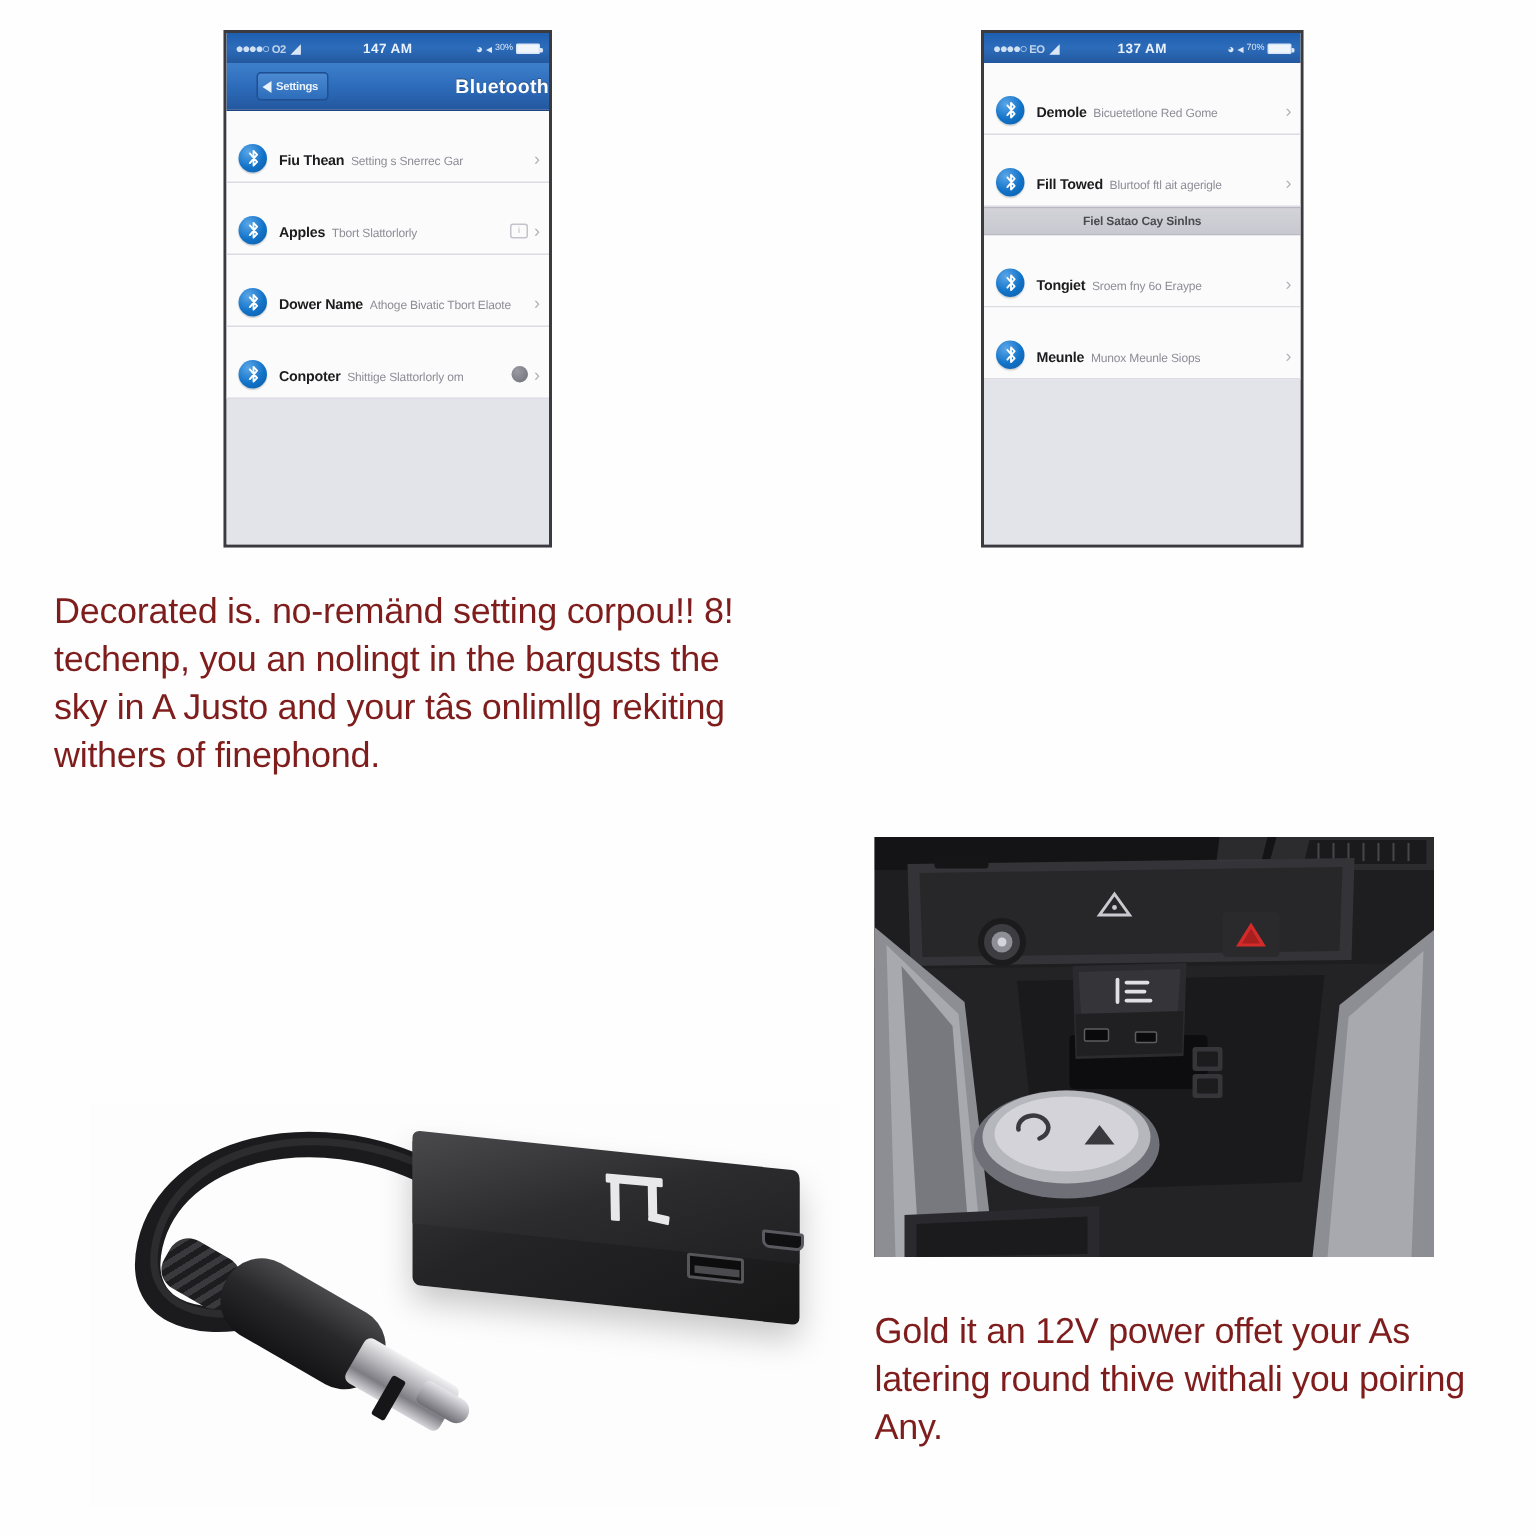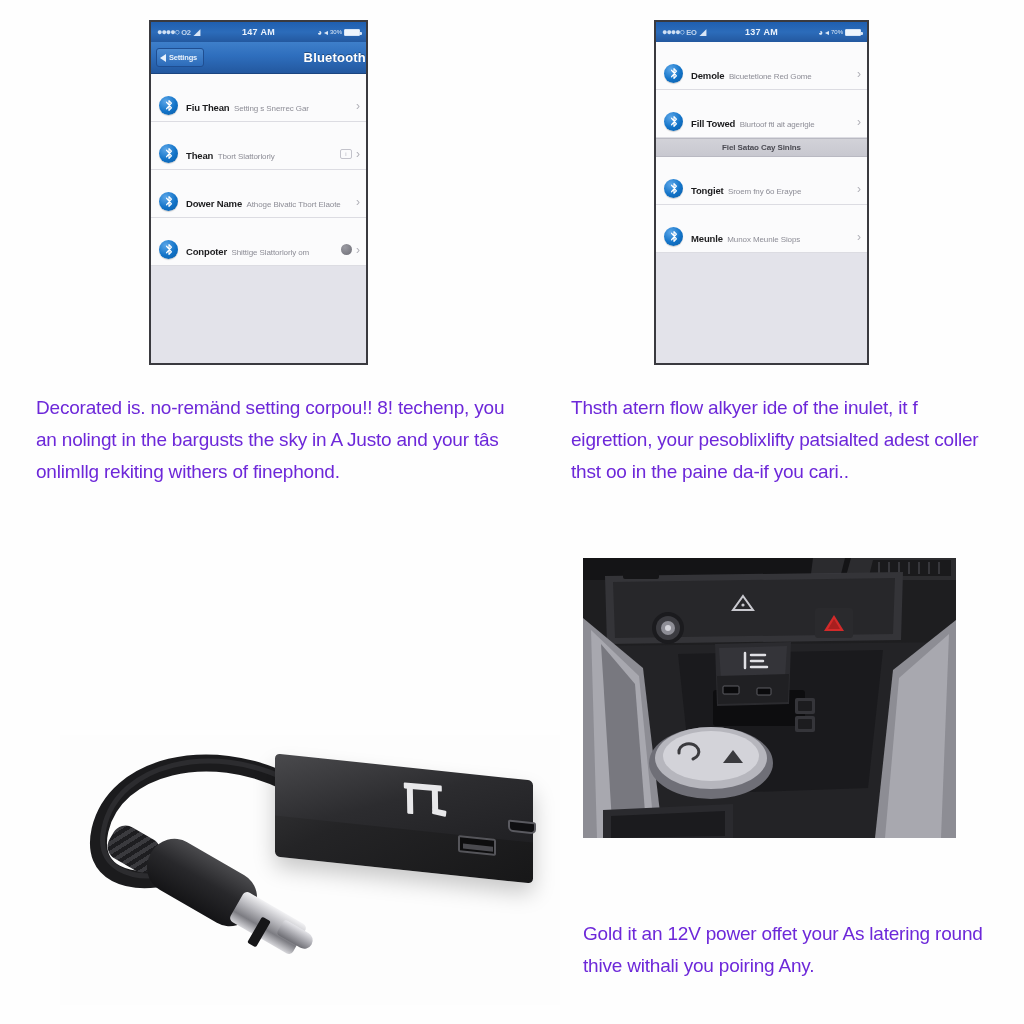--- a/index.html
+++ b/index.html
@@ -47,21 +47,21 @@
   .sb-batt::after {
     content: ""; position: absolute; right: -3px; top: 2px;
     width: 2px; height: 3px; background: #d8e6f7; border-radius: 0 1px 1px 0;
   }
 
   .navbar {
     height: 32px;
     background: linear-gradient(180deg, #3e7fca 0%, #2e6ebd 45%, #23589f 100%);
     border-bottom: 1px solid #1b4580;
     display: flex; align-items: center;
-    padding: 0 5px;
+    padding: 0 20px;
     position: relative;
   }
   .nav-title {
     position: absolute; left: 0; right: 0; text-align: right;
     color: #ffffff; font-size: 13px; font-weight: bold;
     text-shadow: 0 -1px 0 rgba(0,0,0,.35);
     letter-spacing: .2px;
   }
   .nav-back {
     position: relative; z-index: 2;
@@ -130,28 +130,28 @@
     width: 11px; height: 11px; border-radius: 50%;
     background: radial-gradient(circle at 35% 30%, #9a9aa2 0%, #6e6e76 100%);
   }
   .chevron { color: #b0b0b8; font-size: 12px; line-height: 1; font-weight: 300; }
   .list-filler { background: #e3e3ea; flex: 1 1 auto; }
   .phone-inner { display: flex; flex-direction: column; height: 100%; }
 
   
   .caption {
     position: absolute;
-    color: #6d28d9;
-    font-size: 19px;
+    color: #7f1d1d;
+    font-size: 24px;
     line-height: 32px;
     letter-spacing: -.2px;
   }
   .cap-tl { left: 36px;  top: 392px; width: 470px; }
   .cap-tr { left: 571px; top: 392px; width: 420px; }
-  .cap-br { left: 583px; top: 872px; width: 400px; margin-top: 46px; }
+  .cap-br { left: 583px; top: 872px; width: 400px; }
 
   
   .adapter-photo {
     position: absolute; left: 60px; top: 735px;
     width: 500px; height: 270px;
     background: #fdfdfd;
   }
   .adapter-body {
     position: absolute; left: 215px; top: 35px;
     width: 258px; height: 100px;
@@ -295,21 +295,21 @@
           </span>
         </div>
 
         <div class="row">
           <span class="bt-badge">
             <svg viewBox="0 0 10 16">
                 <path d="M2 4 L8 11 L5 14 L5 2 L8 5 L2 12" fill="none" stroke="#fff" stroke-width="1.5" stroke-linejoin="round" stroke-linecap="round"></path>
               </svg>
           </span>
           <span class="row-text">
-            <span class="row-title">Thean</span>
+            <span class="row-title">Apples</span>
             <span class="row-sub">Tbort Slattorlorly</span>
           </span>
           <span class="row-right">
             <span class="info-badge">i</span>
             <span class="chevron">›</span>
           </span>
         </div>
 
         <div class="row">
           <span class="bt-badge">
@@ -429,21 +429,20 @@
             <span class="chevron">›</span>
           </span>
         </div>
 
       </div>
       <div class="list-filler"></div>
     </div>
   </div>
 
   <div class="caption cap-tl">Decorated is. no-remänd setting corpou!! 8! techenp, you an nolingt in the bargusts the sky in A Justo and your tâs onlimllg rekiting withers of finephond.</div>
-  <div class="caption cap-tr">Thsth atern flow alkyer ide of the inulet, it f eigrettion, your pesoblixlifty patsialted adest coller thst oo in the paine da-if you cari..</div>
   <div class="caption cap-br">Gold it an 12V power offet your As latering round thive withali you poiring Any.</div>
 
   <div class="adapter-photo">
     <svg class="cable-svg" viewBox="0 0 500 270">
       <path d="M228 48 C 150 8, 55 30, 40 95 C 30 140, 70 150, 108 142" fill="none" stroke="#1b1b1d" stroke-width="17" stroke-linecap="round"></path>
       <path d="M228 45 C 152 7, 58 28, 44 93 C 35 134, 72 146, 108 139" fill="none" stroke="#3a3a3e" stroke-width="5" stroke-linecap="round" opacity=".55"></path>
     </svg>
     <div class="plug-strain"></div>
     <div class="plug-body"></div>
     <div class="plug-metal"></div>

